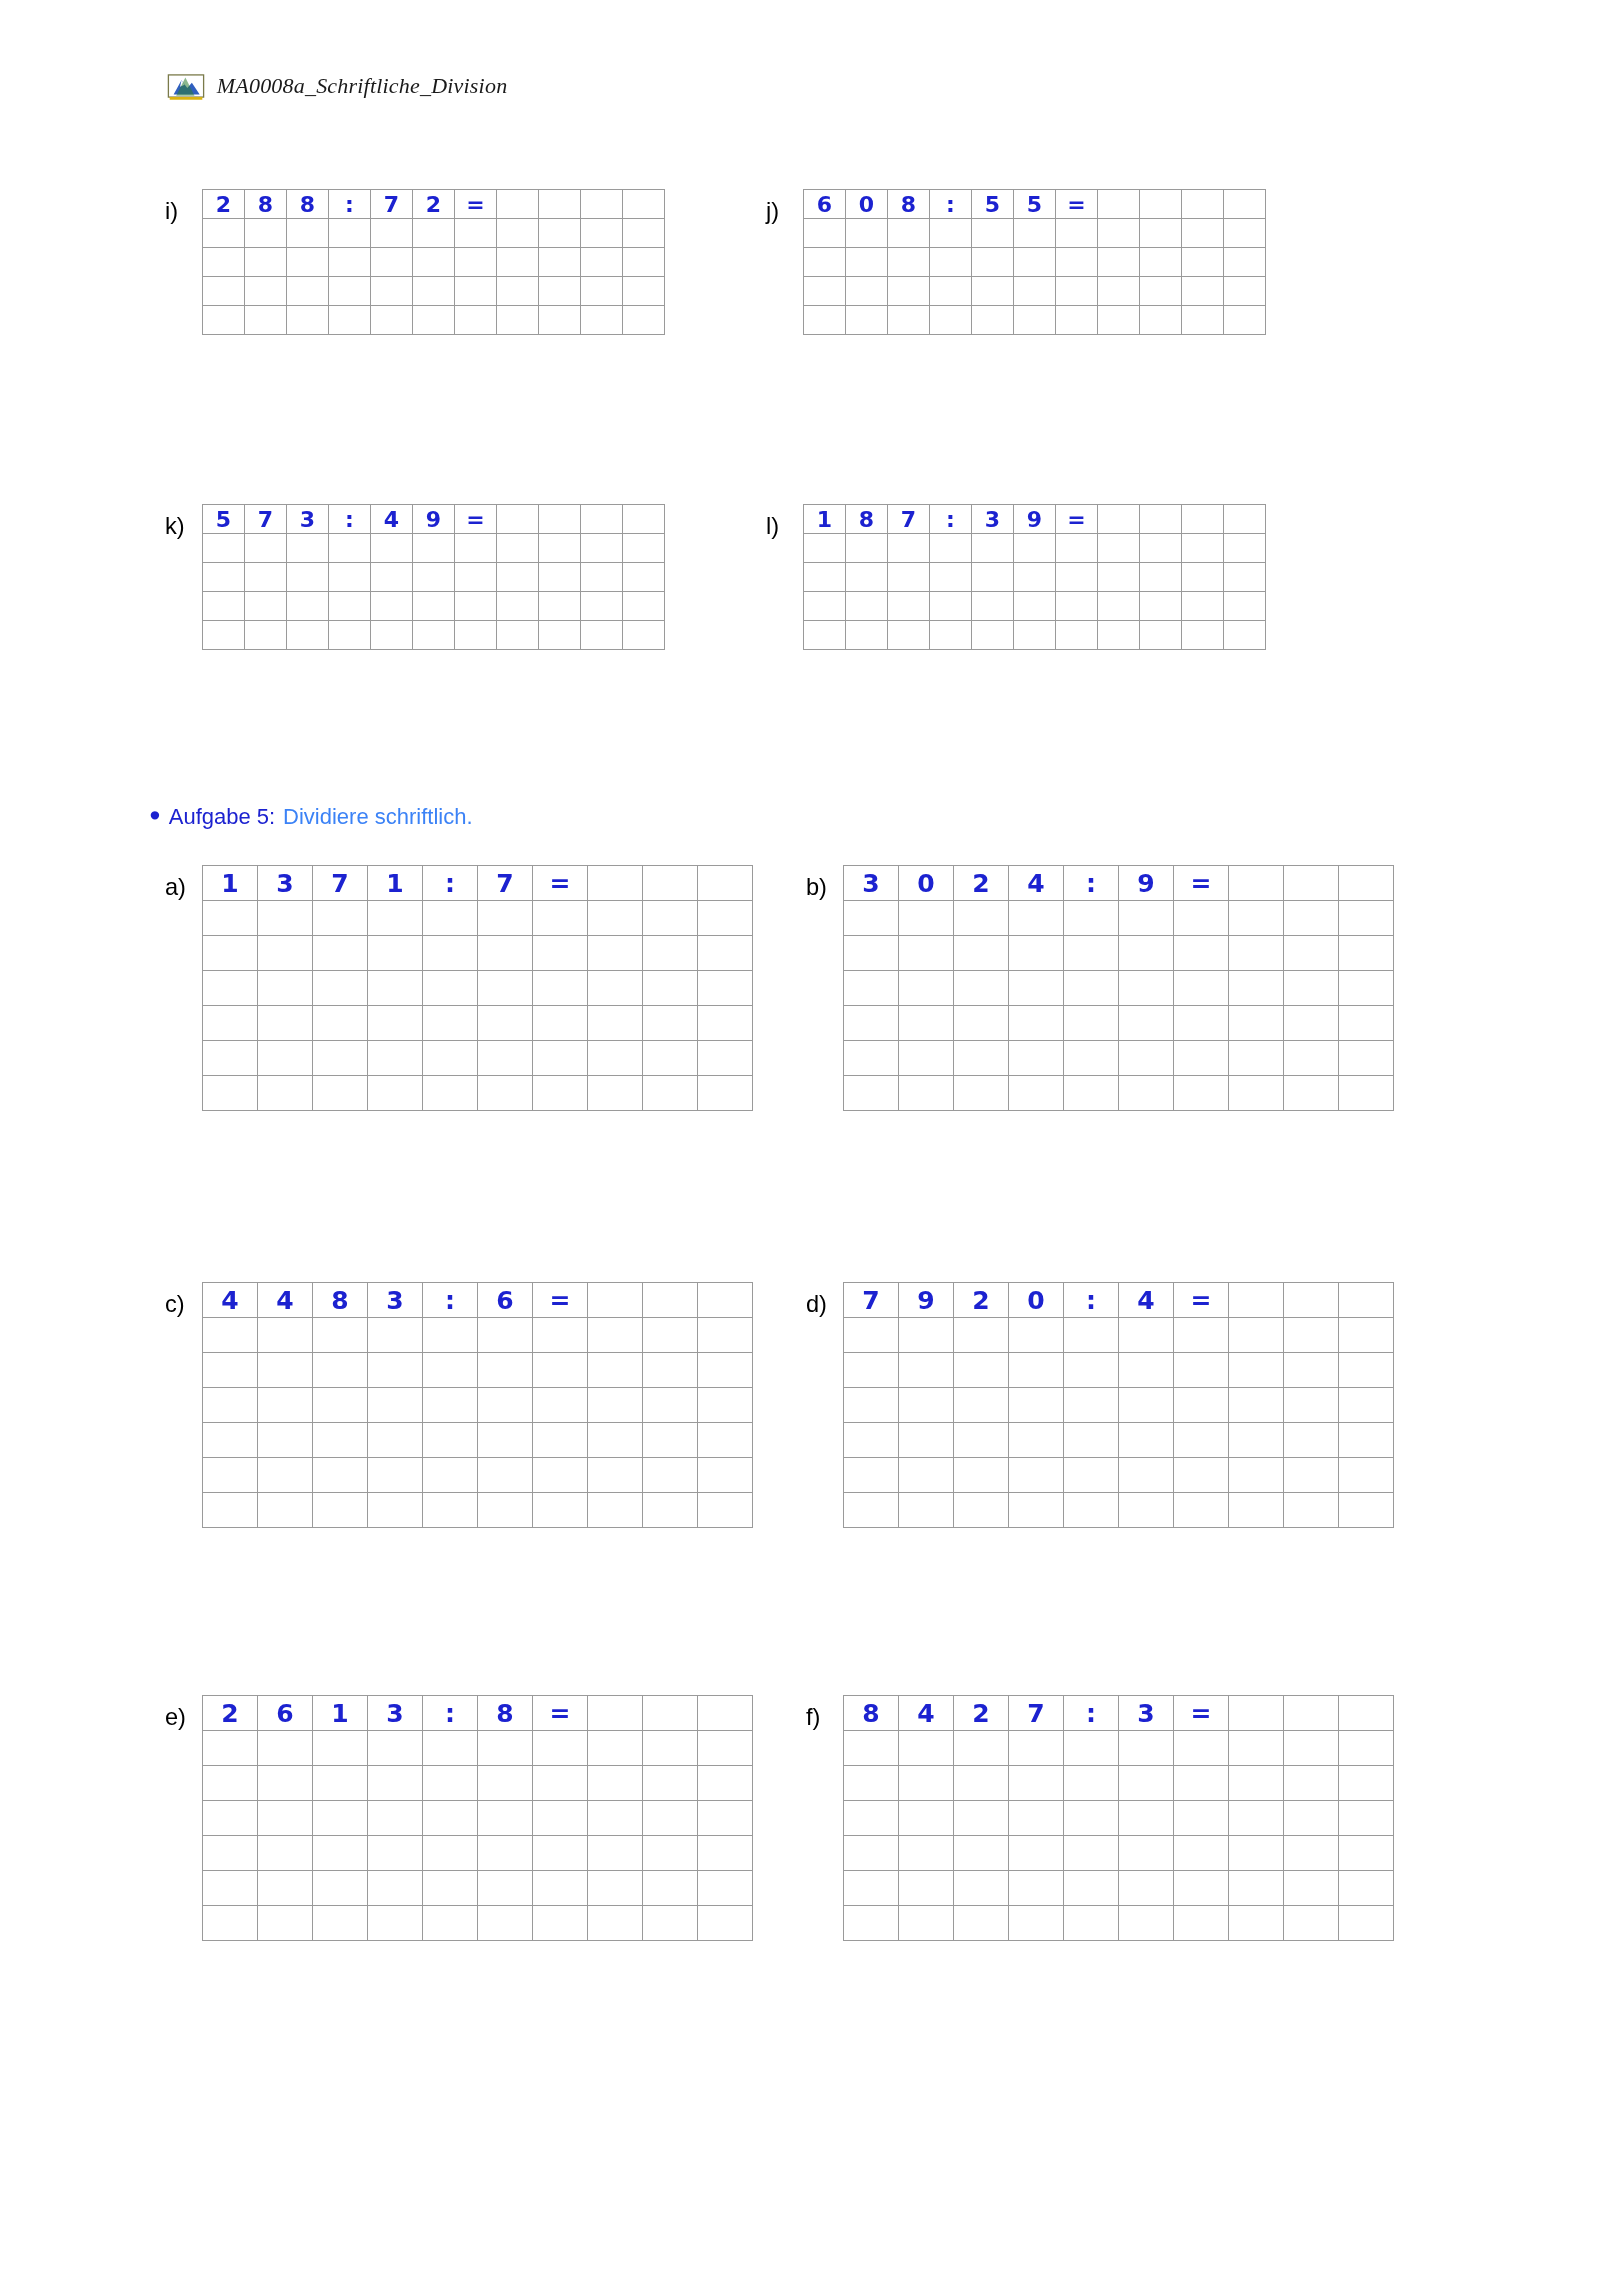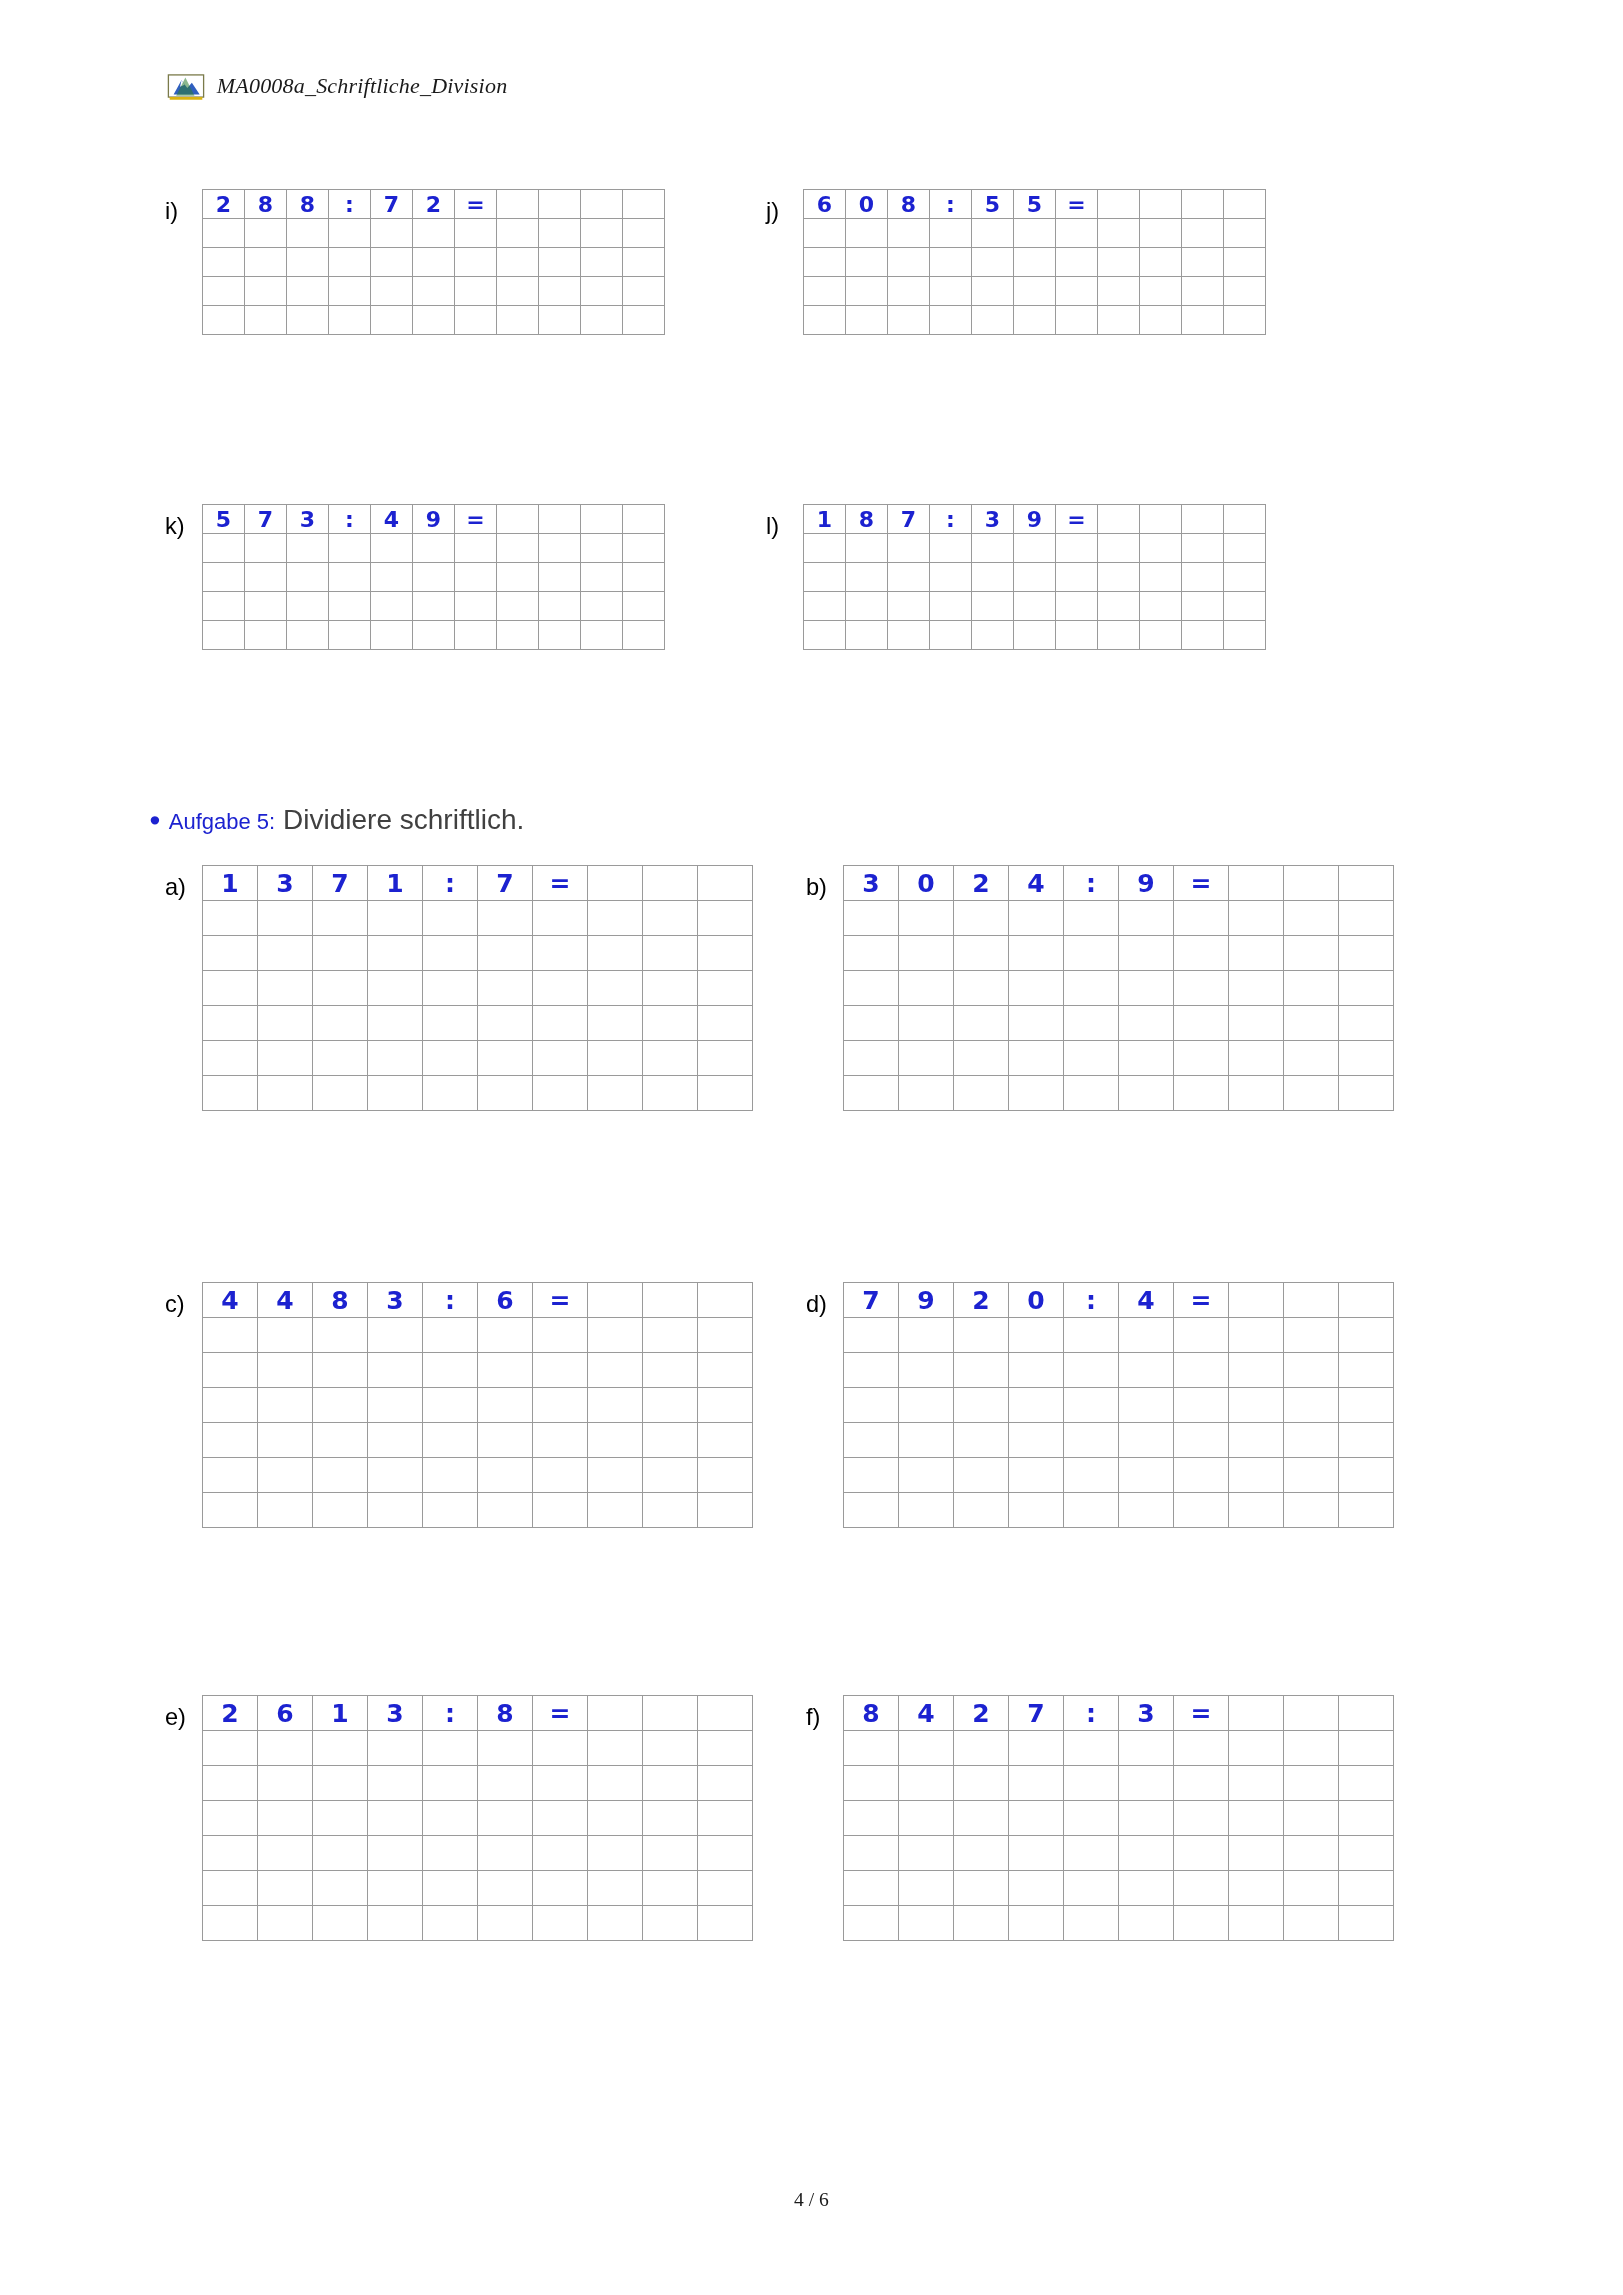--- a/index.html
+++ b/index.html
@@ -60,22 +60,22 @@
     line-height: 1;
     position: relative;
     top: -2.6px;
   }
   .task-label {
     color: #1c22d0;
     font-weight: normal;
     font-size: 22px;
   }
   .task-text {
-    color: #404040;
-    font-size: 28px;
+    color: #3b82f6;
+    font-size: 22px;
   }
 
   
   .ex {
     position: absolute;
     display: flex;
     align-items: flex-start;
   }
   .ex-label {
     font-size: 23.6px;
@@ -834,18 +834,15 @@
         <div class="cell"></div>
         <div class="cell"></div>
         <div class="cell"></div>
         <div class="cell"></div>
         <div class="cell"></div>
         <div class="cell"></div>
         <div class="cell"></div>
     </div>
   </div>
 
-  <div class="footer">
-    <span>4 / 6</span>
-  </div>
 
 </div>
 
 
 </body></html>

